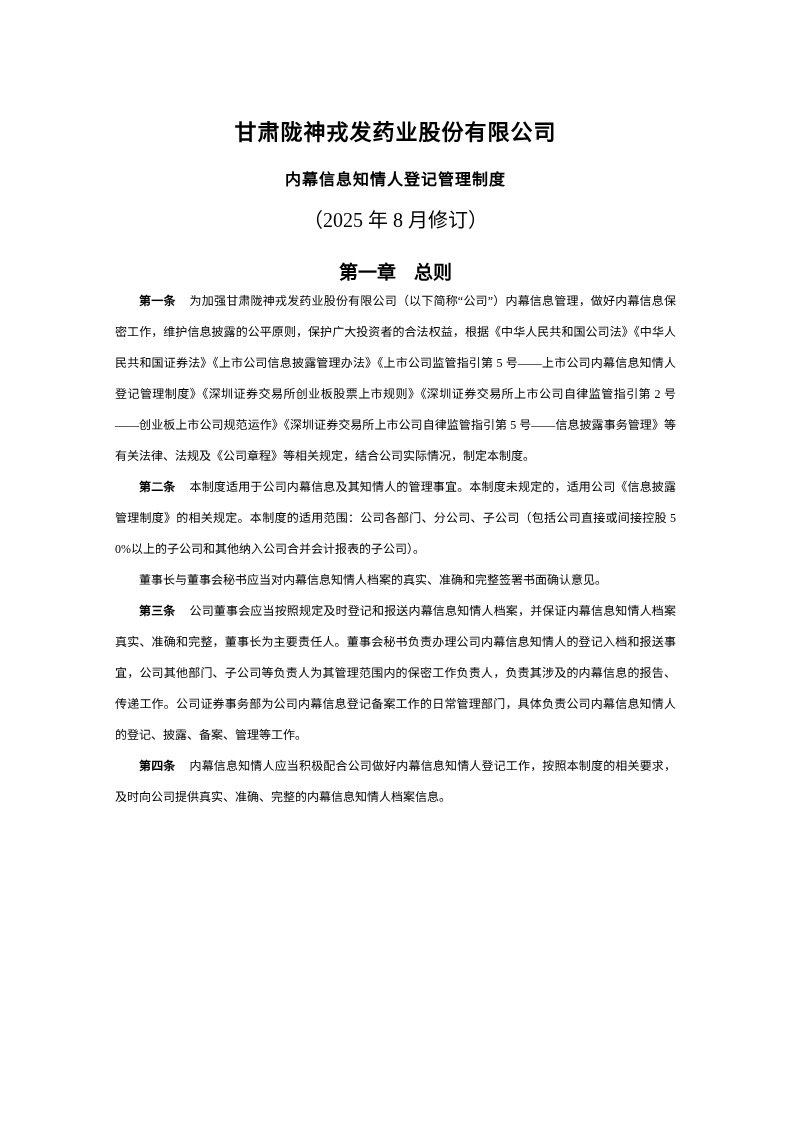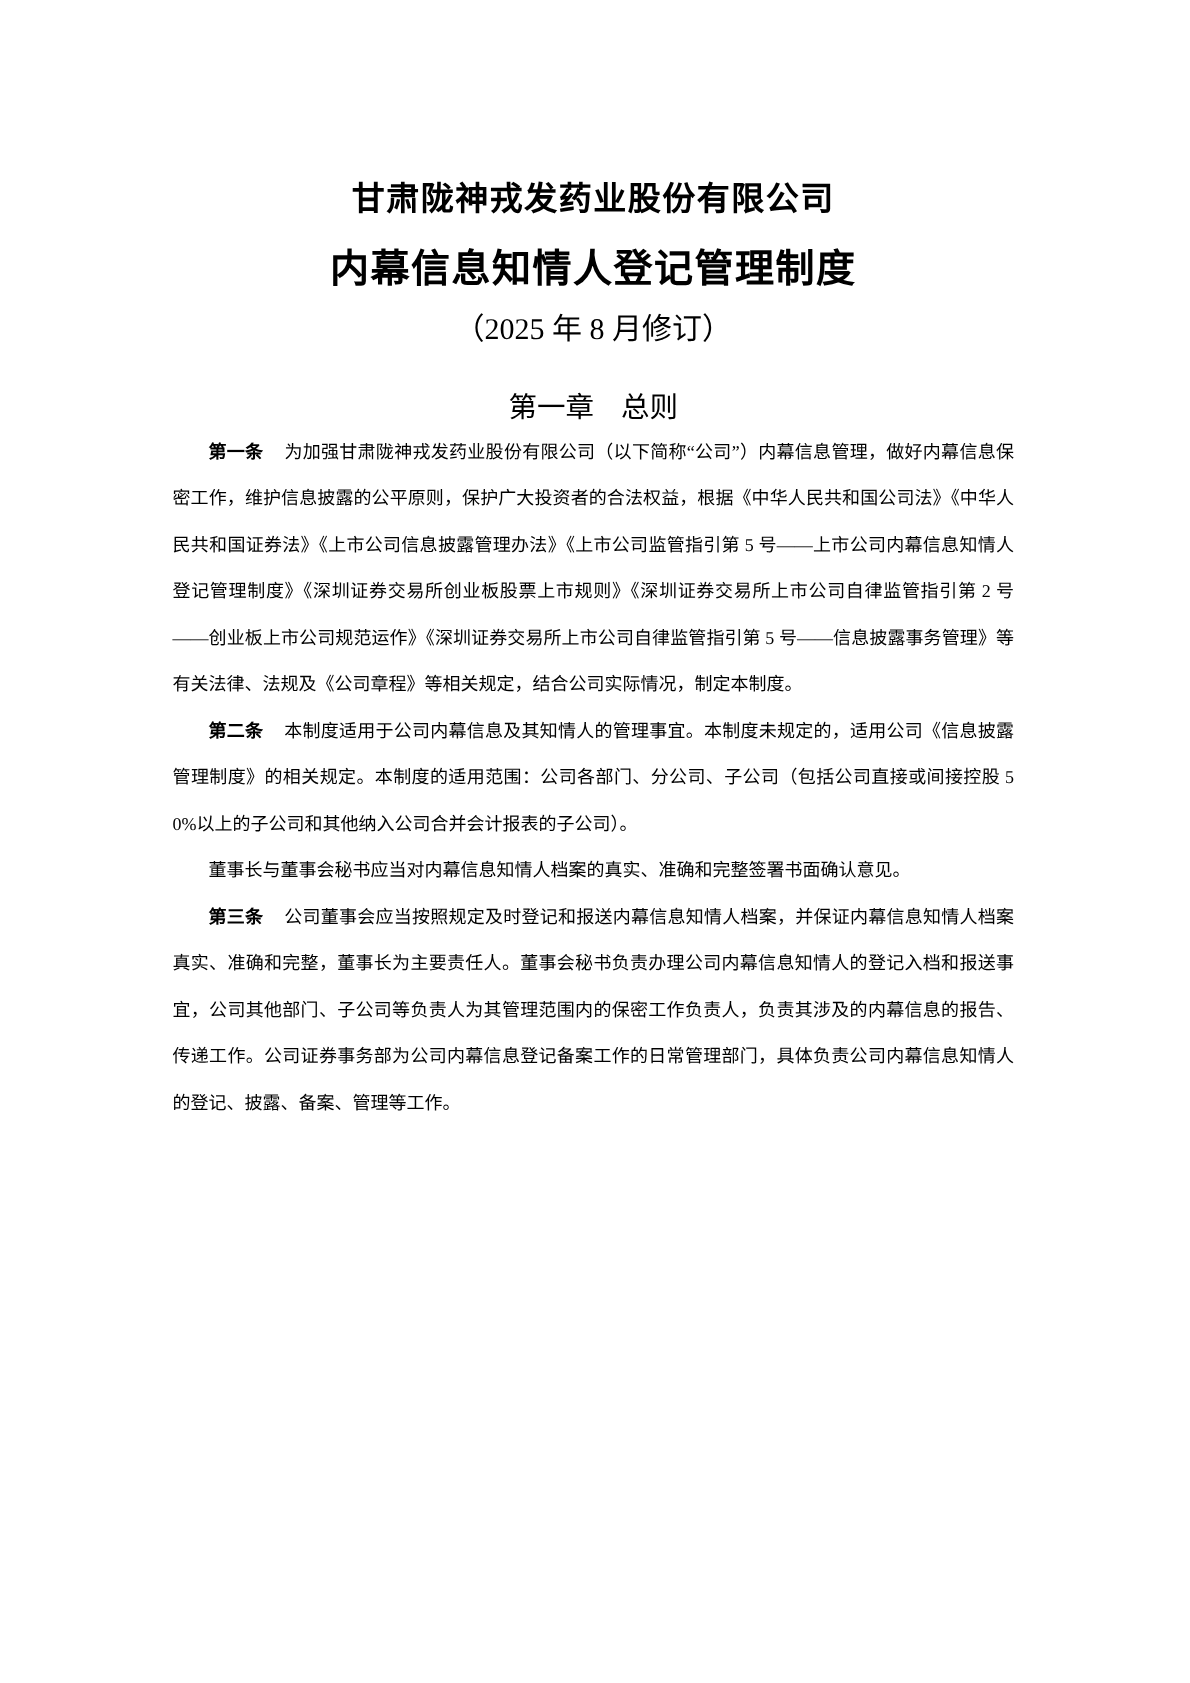--- a/index.html
+++ b/index.html
@@ -24,38 +24,38 @@
     margin: 0;
     text-align: center;
     font-size: 22px;
     line-height: 34px;
     font-weight: bold;
     letter-spacing: 1px;
   }
   .doc-subtitle {
     margin: 13px 0 0 0;
     text-align: center;
-    font-size: 26px;
+    font-size: 16px;
     line-height: 34px;
     font-weight: bold;
     letter-spacing: 1px;
   }
   .revision-note {
     margin: 12px 0 0 0;
     text-align: center;
     font-size: 20px;
     line-height: 22px;
     font-weight: normal;
   }
   .chapter-heading {
     margin: 29px 0 0 0;
     text-align: center;
     font-size: 19px;
     line-height: 26px;
-    font-weight: normal;
+    font-weight: bold;
   }
   .chapter-heading .chapter-number {
     margin-right: 0.95em;
   }
   .doc-body {
     margin: 0;
   }
   .para {
     margin: 0;
     font-size: 12px;
@@ -97,17 +97,20 @@
     </p>
 
     <p class="para">
       <span class="para-label"></span><span class="para-text">董事长与董事会秘书应当对内幕信息知情人档案的真实、准确和完整签署书面确认意见。</span>
     </p>
 
     <p class="para">
       <span class="para-label">第三条</span><span class="para-text">公司董事会应当按照规定及时登记和报送内幕信息知情人档案，并保证内幕信息知情人档案真实、准确和完整，董事长为主要责任人。董事会秘书负责办理公司内幕信息知情人的登记入档和报送事宜，公司其他部门、子公司等负责人为其管理范围内的保密工作负责人，负责其涉及的内幕信息的报告、传递工作。公司证券事务部为公司内幕信息登记备案工作的日常管理部门，具体负责公司内幕信息知情人的登记、披露、备案、管理等工作。</span>
     </p>
 
+    <p class="para">
+      <span class="para-label">第四条</span><span class="para-text">内幕信息知情人应当积极配合公司做好内幕信息知情人登记工作，按照本制度的相关要求，及时向公司提供真实、准确、完整的内幕信息知情人档案信息。</span>
+    </p>
 
 
   </div>
 
 </div>
 
 </body></html>

